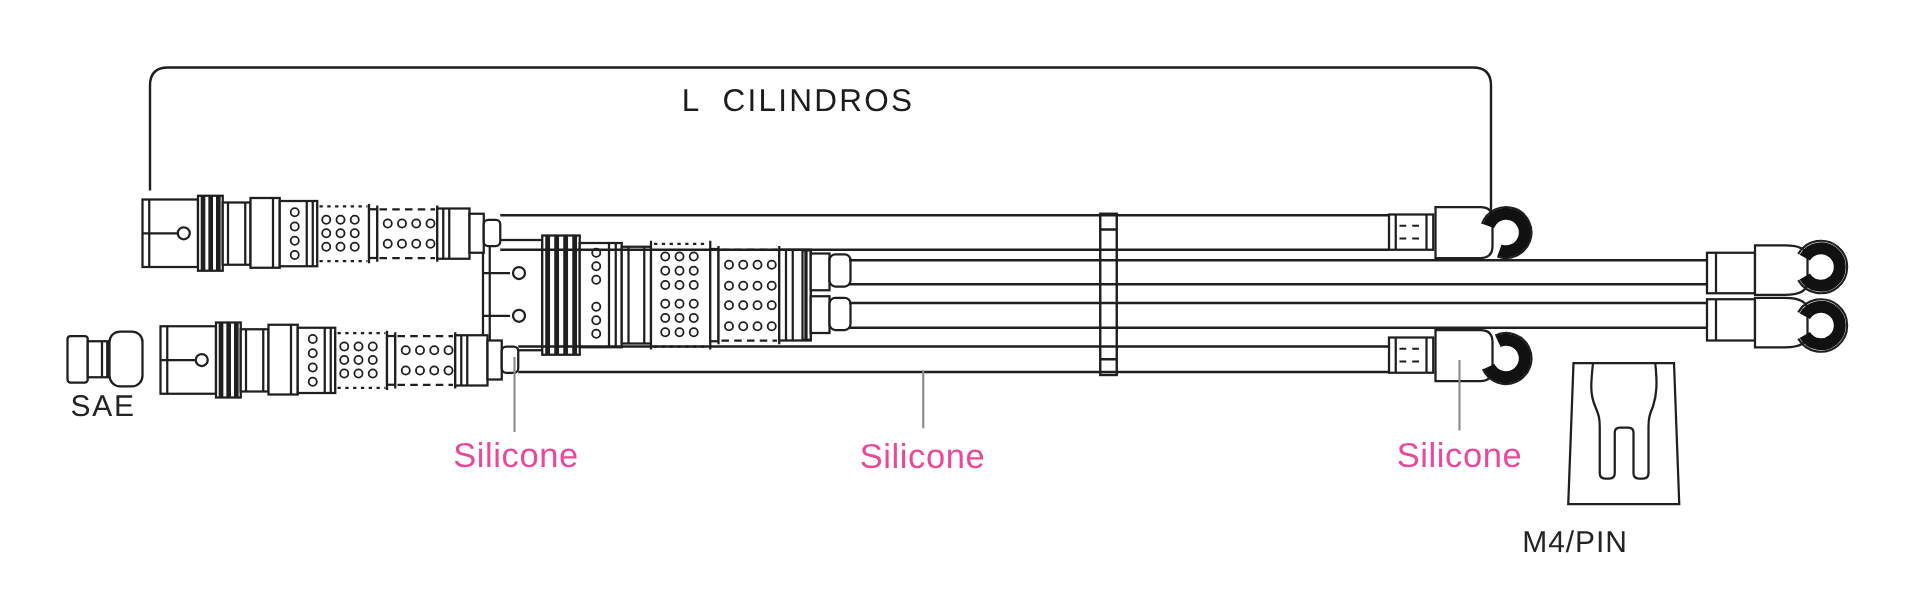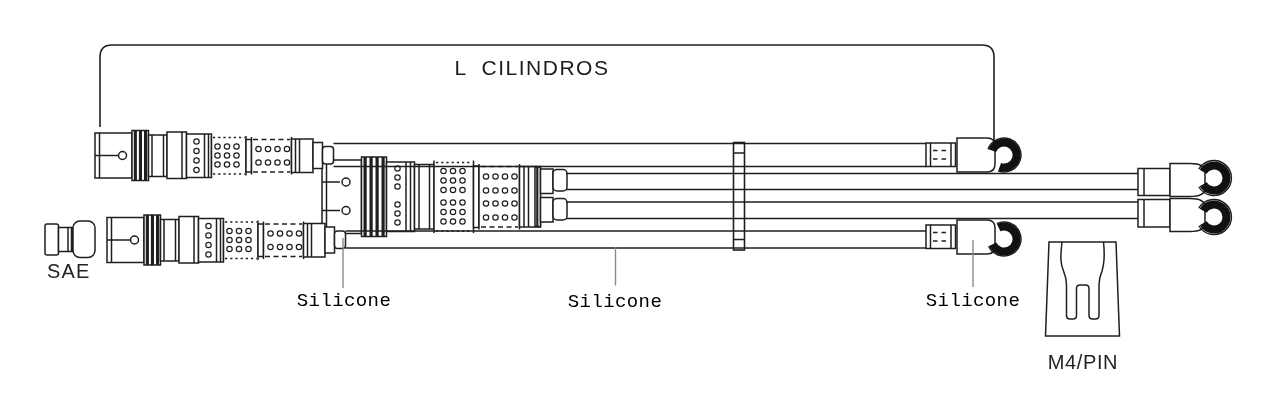--- a/index.html
+++ b/index.html
@@ -18,25 +18,24 @@
     line-height:1.1;
     -webkit-user-select:none;user-select:none;
   }
   .lbl-title{
     font-size:21px;
     letter-spacing:1.5px;
     color:#1c1c1c;
     transform:translateX(-50%);
   }
   .lbl-gray{
-    font-size:19px;
+    font-size:23px;
     letter-spacing:0.4px;
-    color:#000000;
+    color:#ec4899;
     transform:translateX(-50%);
-    font-family:Liberation Mono, monospace;
   }
   .lbl-dark{
     font-size:20px;
     letter-spacing:0.6px;
     color:#242424;
     text-align:center;
   }
   .lbl-center{transform:translateX(-50%);}
 </style>
 </head>
@@ -264,14 +263,14 @@
   <div class="lbl lbl-title" style="left:532px; top:56px;">L  CILINDROS</div>
 
   <div class="lbl lbl-dark" style="left:47px; top:260px; letter-spacing:1.2px;">SAE</div>
 
   <div class="lbl lbl-gray" style="left:344px; top:291px;">Silicone</div>
 
   <div class="lbl lbl-gray" style="left:615px; top:292px;">Silicone</div>
 
   <div class="lbl lbl-gray" style="left:973px; top:291px;">Silicone</div>
 
-  <div class="lbl lbl-dark lbl-center" style="left:1083px; top:351px;">M4/PIN</div>
+  <div class="lbl lbl-dark lbl-center" style="left:1050px; top:351px;">M4/PIN</div>
 </div>
 
 </body></html>

